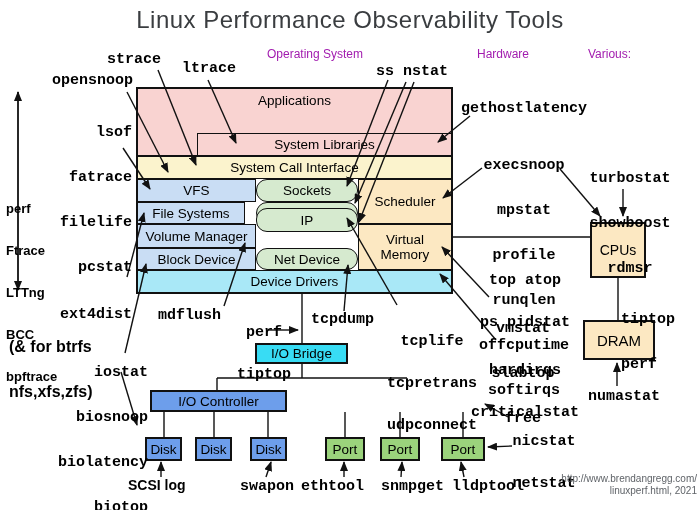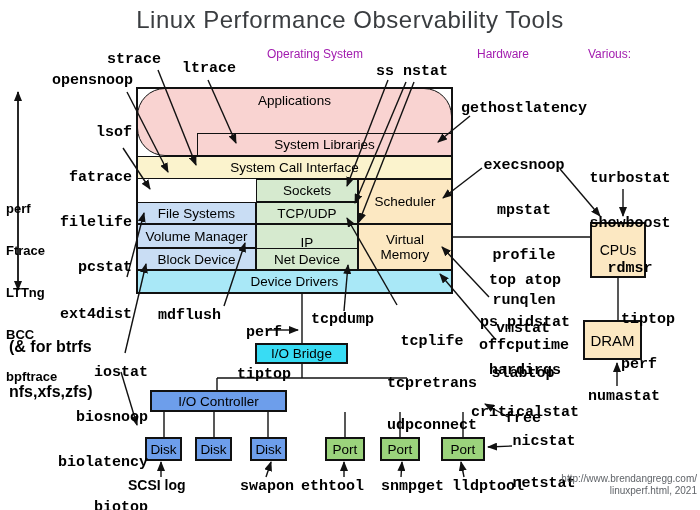--- a/index.html
+++ b/index.html
@@ -6,23 +6,23 @@
     --pink:#f9d3d1; --cream:#fbf3cd; --lightblue:#c9ddf4; --lightgreen:#d6eacf;
     --tan:#fce8c2; --cyan:#a9e8f7; --bridge:#38dcf4; --ctl-blue:#6d9eeb;
     --ctl-green:#9bd37c; --ink:#111111; --title:#3a3d40; --muted:#5f6368;
   }
   html,body{margin:0;padding:0;background:#fff;}
   #stage{position:relative;width:700px;height:510px;background:#fff;overflow:hidden;
          font-family:"Liberation Sans","DejaVu Sans",sans-serif;}
   .box{position:absolute;box-sizing:border-box;border:1px solid var(--ink);
        display:flex;align-items:center;justify-content:center;z-index:1;
        font-size:13.5px;color:#000;text-align:center;line-height:15px;}
-  .box.toplbl{align-items:flex-start;border-radius:28px;}
+  .box.toplbl{align-items:flex-start;}
   .pink{background:var(--pink);} .cream{background:var(--cream);}
-  .lblue{background:var(--lightblue);} .lgreen{background:var(--lightgreen);}
+  .lblue{background:var(--lightblue);} .lgreen{background:var(--lightgreen);border-radius:11px;}
   .tan{background:var(--tan);} .cyanbx{background:var(--cyan);}
   .bridge{background:var(--bridge);} .ctlblue{background:var(--ctl-blue);}
   .ctlgreen{background:var(--ctl-green);}
   .hw{border-width:2px;}
   .outer{position:absolute;box-sizing:border-box;border:2px solid var(--ink);
          background:transparent;z-index:4;pointer-events:none;}
   #wires{position:absolute;left:0;top:0;z-index:5;pointer-events:none;}
   .lbl{position:absolute;z-index:6;white-space:pre;color:#000;}
   .mono{font-family:"Liberation Mono","DejaVu Sans Mono",monospace;font-weight:bold;
         font-size:15px;line-height:15px;}
@@ -48,56 +48,59 @@
 
   <div class="box pink toplbl" style="left:137px;top:88px;width:315px;height:68px;padding-top:4px">
       <span>Applications</span>
     </div>
   <div class="box pink" style="left:197px;top:133px;width:255px;height:23px">
       <span>System Libraries</span>
     </div>
   <div class="box cream" style="left:137px;top:156px;width:315px;height:23px">
       <span>System Call Interface</span>
     </div>
+  <div class="box lblue" style="left:137px;top:179px;width:119px;height:23px">
+      <span>VFS</span>
+    </div>
   <div class="box lgreen" style="left:256px;top:179px;width:102px;height:23px">
       <span>Sockets</span>
     </div>
   <div class="box tan" style="left:358px;top:179px;width:94px;height:45px">
       <span>Scheduler</span>
     </div>
-  <div class="box lblue" style="left:137px;top:202px;width:119px;height:22px">
+  <div class="box lblue" style="left:137px;top:202px;width:108px;height:22px">
       <span>File Systems</span>
     </div>
   <div class="box lgreen" style="left:256px;top:202px;width:102px;height:22px">
       <span>TCP/UDP</span>
     </div>
   <div class="box lblue" style="left:137px;top:224px;width:119px;height:24px">
       <span>Volume Manager</span>
     </div>
-  <div class="box lgreen" style="left:256px;top:224px;width:102px;height:36px">
+  <div class="box lgreen" style="left:256px;top:208px;width:102px;height:24px">
       <span>IP</span>
     </div>
   <div class="box tan" style="left:358px;top:224px;width:94px;height:46px">
       <span style="width:60px">Virtual Memory</span>
     </div>
   <div class="box lblue" style="left:137px;top:248px;width:119px;height:22px">
       <span>Block Device</span>
     </div>
   <div class="box lgreen" style="left:256px;top:248px;width:102px;height:22px">
       <span>Net Device</span>
     </div>
   <div class="box cyanbx" style="left:137px;top:270px;width:315px;height:23px">
       <span>Device Drivers</span>
     </div>
   <div class="outer" style="left:136px;top:87px;width:317px;height:207px"></div>
 
   <div class="box tan hw" style="left:590px;top:222px;width:56px;height:56px;font-size:14px">
       <span>CPUs</span>
     </div>
-  <div class="box tan hw" style="left:583px;top:320px;width:59px;height:40px;font-size:15px">
+  <div class="box tan hw" style="left:583px;top:320px;width:72px;height:40px;font-size:15px">
       <span>DRAM</span>
     </div>
   <div class="box bridge hw" style="left:255px;top:343px;width:93px;height:21px">
       <span>I/O Bridge</span>
     </div>
   <div class="box ctlblue hw" style="left:150px;top:390px;width:137px;height:22px">
       <span>I/O Controller</span>
     </div>
   <div class="box ctlblue hw" style="left:145px;top:437px;width:37px;height:24px">
       <span>Disk</span>
@@ -190,20 +193,21 @@
 
 
   <div class="lbl mono" style="left:461px;top:101px">gethostlatency</div>
 
   <div class="lbl mono ctr lh15" style="left:468px;top:128px;width:112px">
     <div>execsnoop</div>
     <div>mpstat</div>
     <div>profile</div>
     <div>runqlen</div>
     <div>offcputime</div>
+    <div>softirqs</div>
   </div>
 
   <div class="lbl mono ctr lh15" style="left:584px;top:141px;width:92px">
     <div>turbostat</div>
     <div>showboost</div>
     <div>rdmsr</div>
   </div>
 
   <div class="lbl sansb lh14" style="left:6px;top:174px">
     <div>perf</div>

